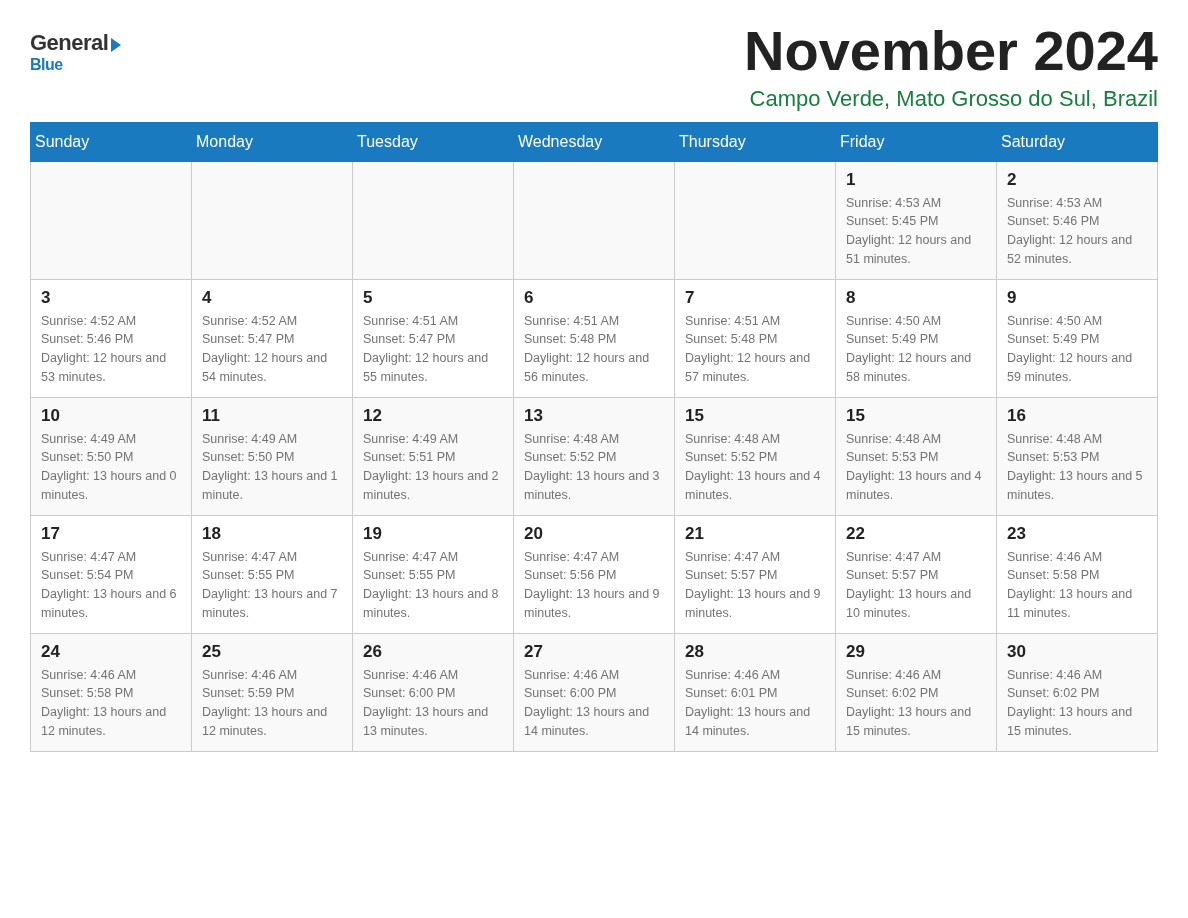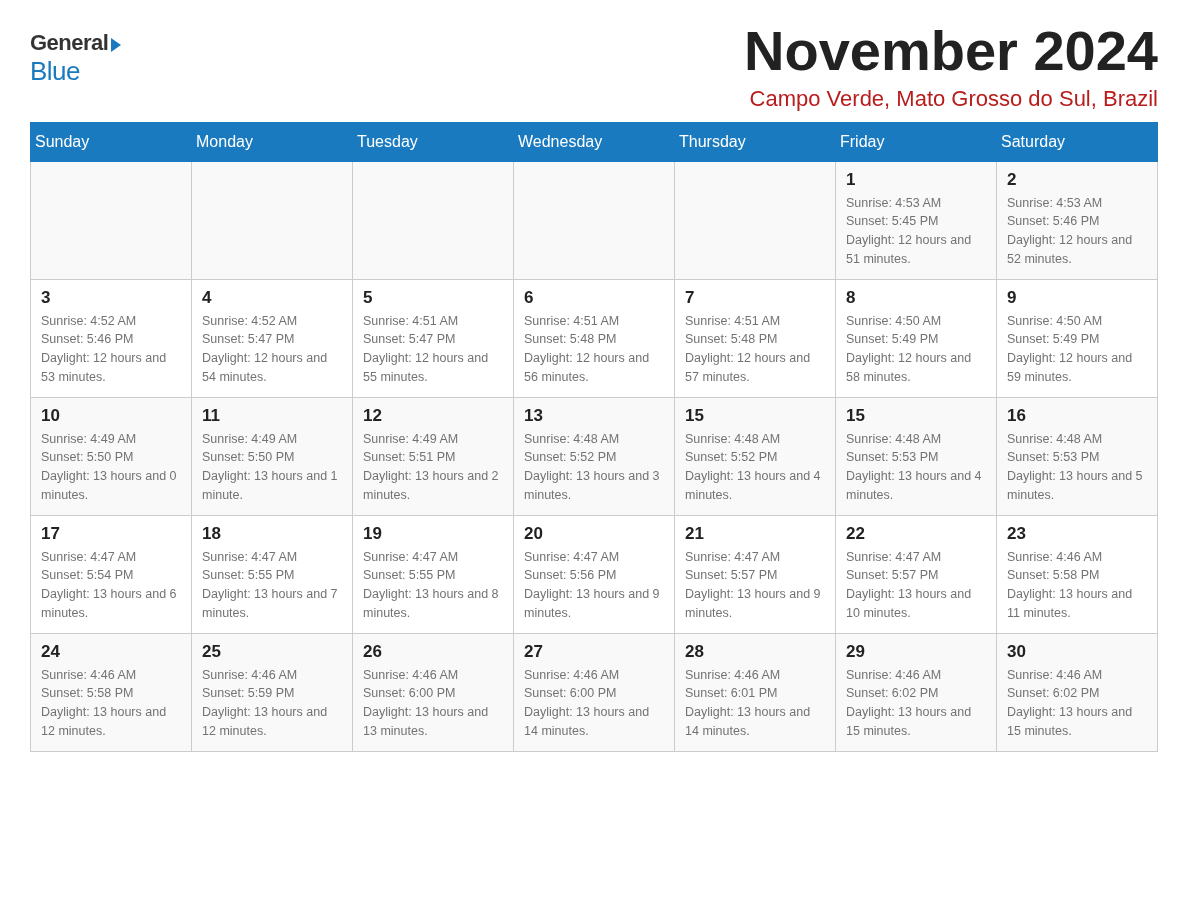--- a/index.html
+++ b/index.html
@@ -22,41 +22,41 @@
       align-items: flex-start;
       padding-top: 10px;
     }
     .logo-general {
       font-size: 22px;
       font-weight: bold;
       color: #333;
       letter-spacing: -0.5px;
     }
     .logo-blue {
-      font-size: 26px;
-      font-weight: normal;
+      font-size: 16px;
+      font-weight: bold;
       color: #1a7abf;
       letter-spacing: -0.5px;
     }
     .logo-line {
       display: flex;
       align-items: center;
     }
     .title-area {
       text-align: right;
     }
     .month-title {
       font-size: 56px;
       font-weight: bold;
       color: #222;
       line-height: 1.1;
     }
     .location-title {
       font-size: 22px;
-      color: #b91c1c;
+      color: #15803d;
       margin-top: 4px;
     }
     table {
       width: 100%;
       border-collapse: collapse;
       margin-top: 10px;
     }
     thead tr th {
       background-color: #1a7abf;
       color: #fff;

